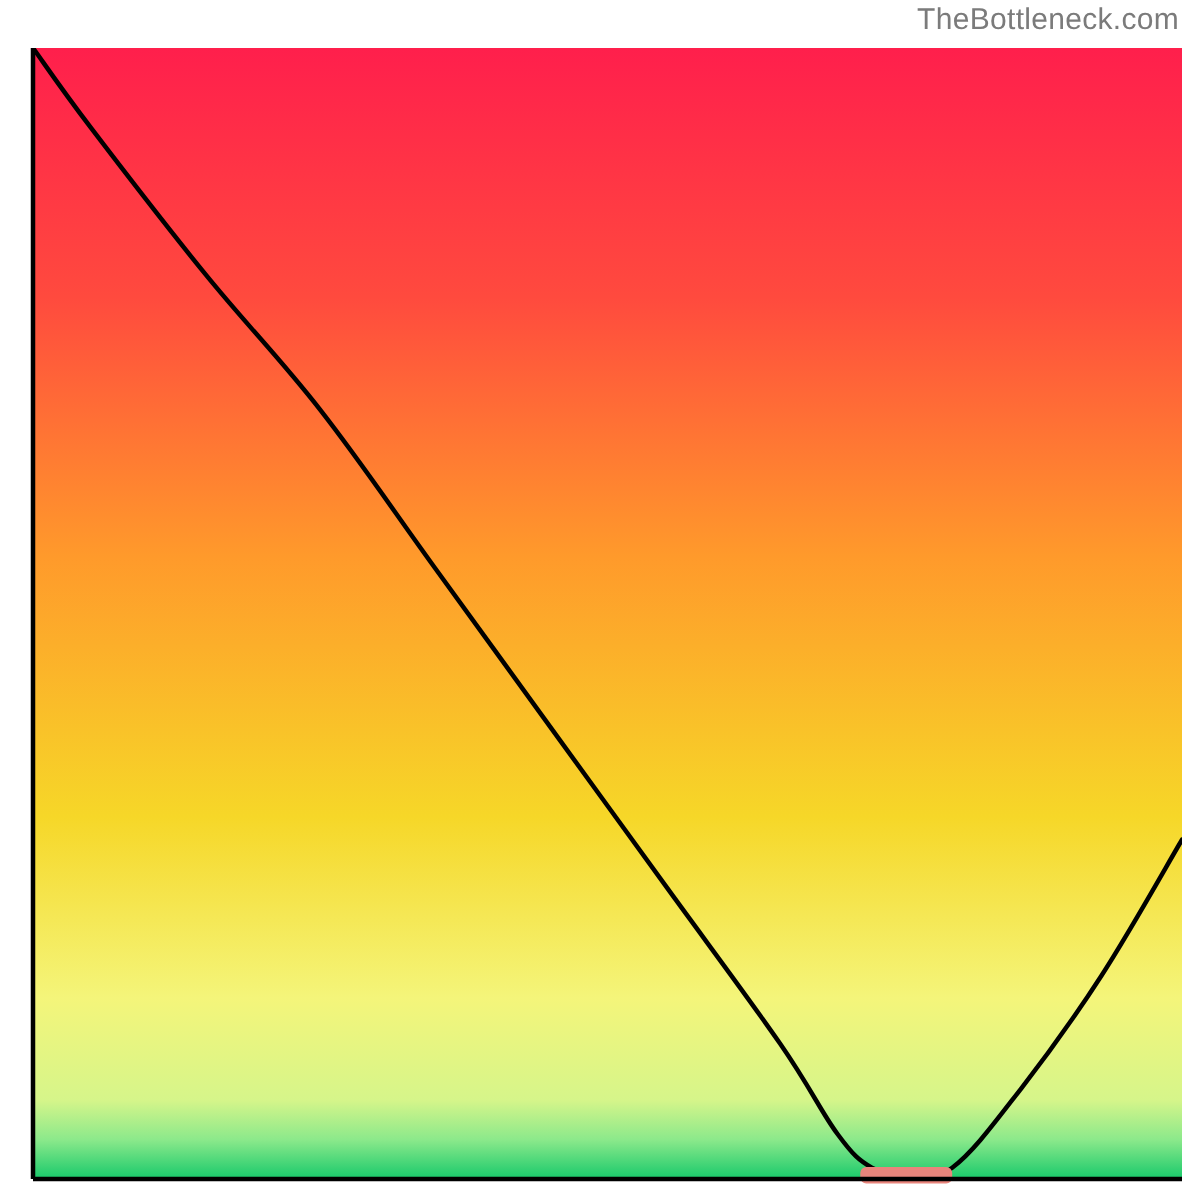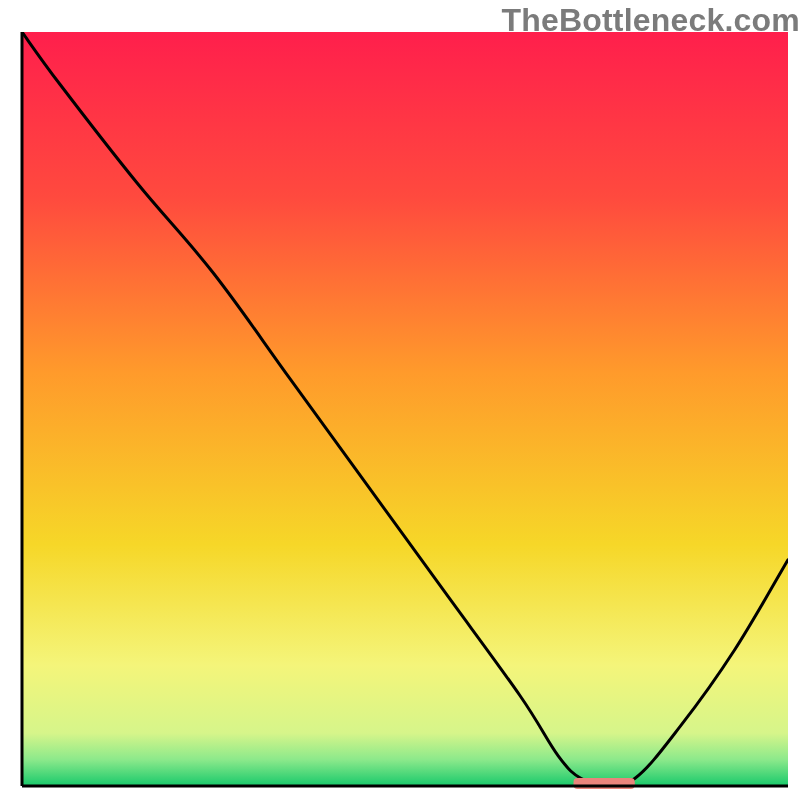--- a/index.html
+++ b/index.html
@@ -11,23 +11,23 @@
   font-family: Arial, Helvetica, sans-serif;
 }
 #stage {
   position: relative;
   width: 800px;
   height: 800px;
 }
 #watermark {
   position: absolute;
   top: 2px;
-  right: 0;
-  font-size: 32px;
-  font-weight: 700;
+  right: 14px;
+  font-size: 20px;
+  font-weight: 400;
   color: #7b7b7b;
   letter-spacing: 0.2px;
 }
 svg { display: block; }
 </style>
 </head>
 <body>
 
 <div id="stage">
   <div id="watermark" style="color: rgb(123, 123, 123);">TheBottleneck.com</div>

